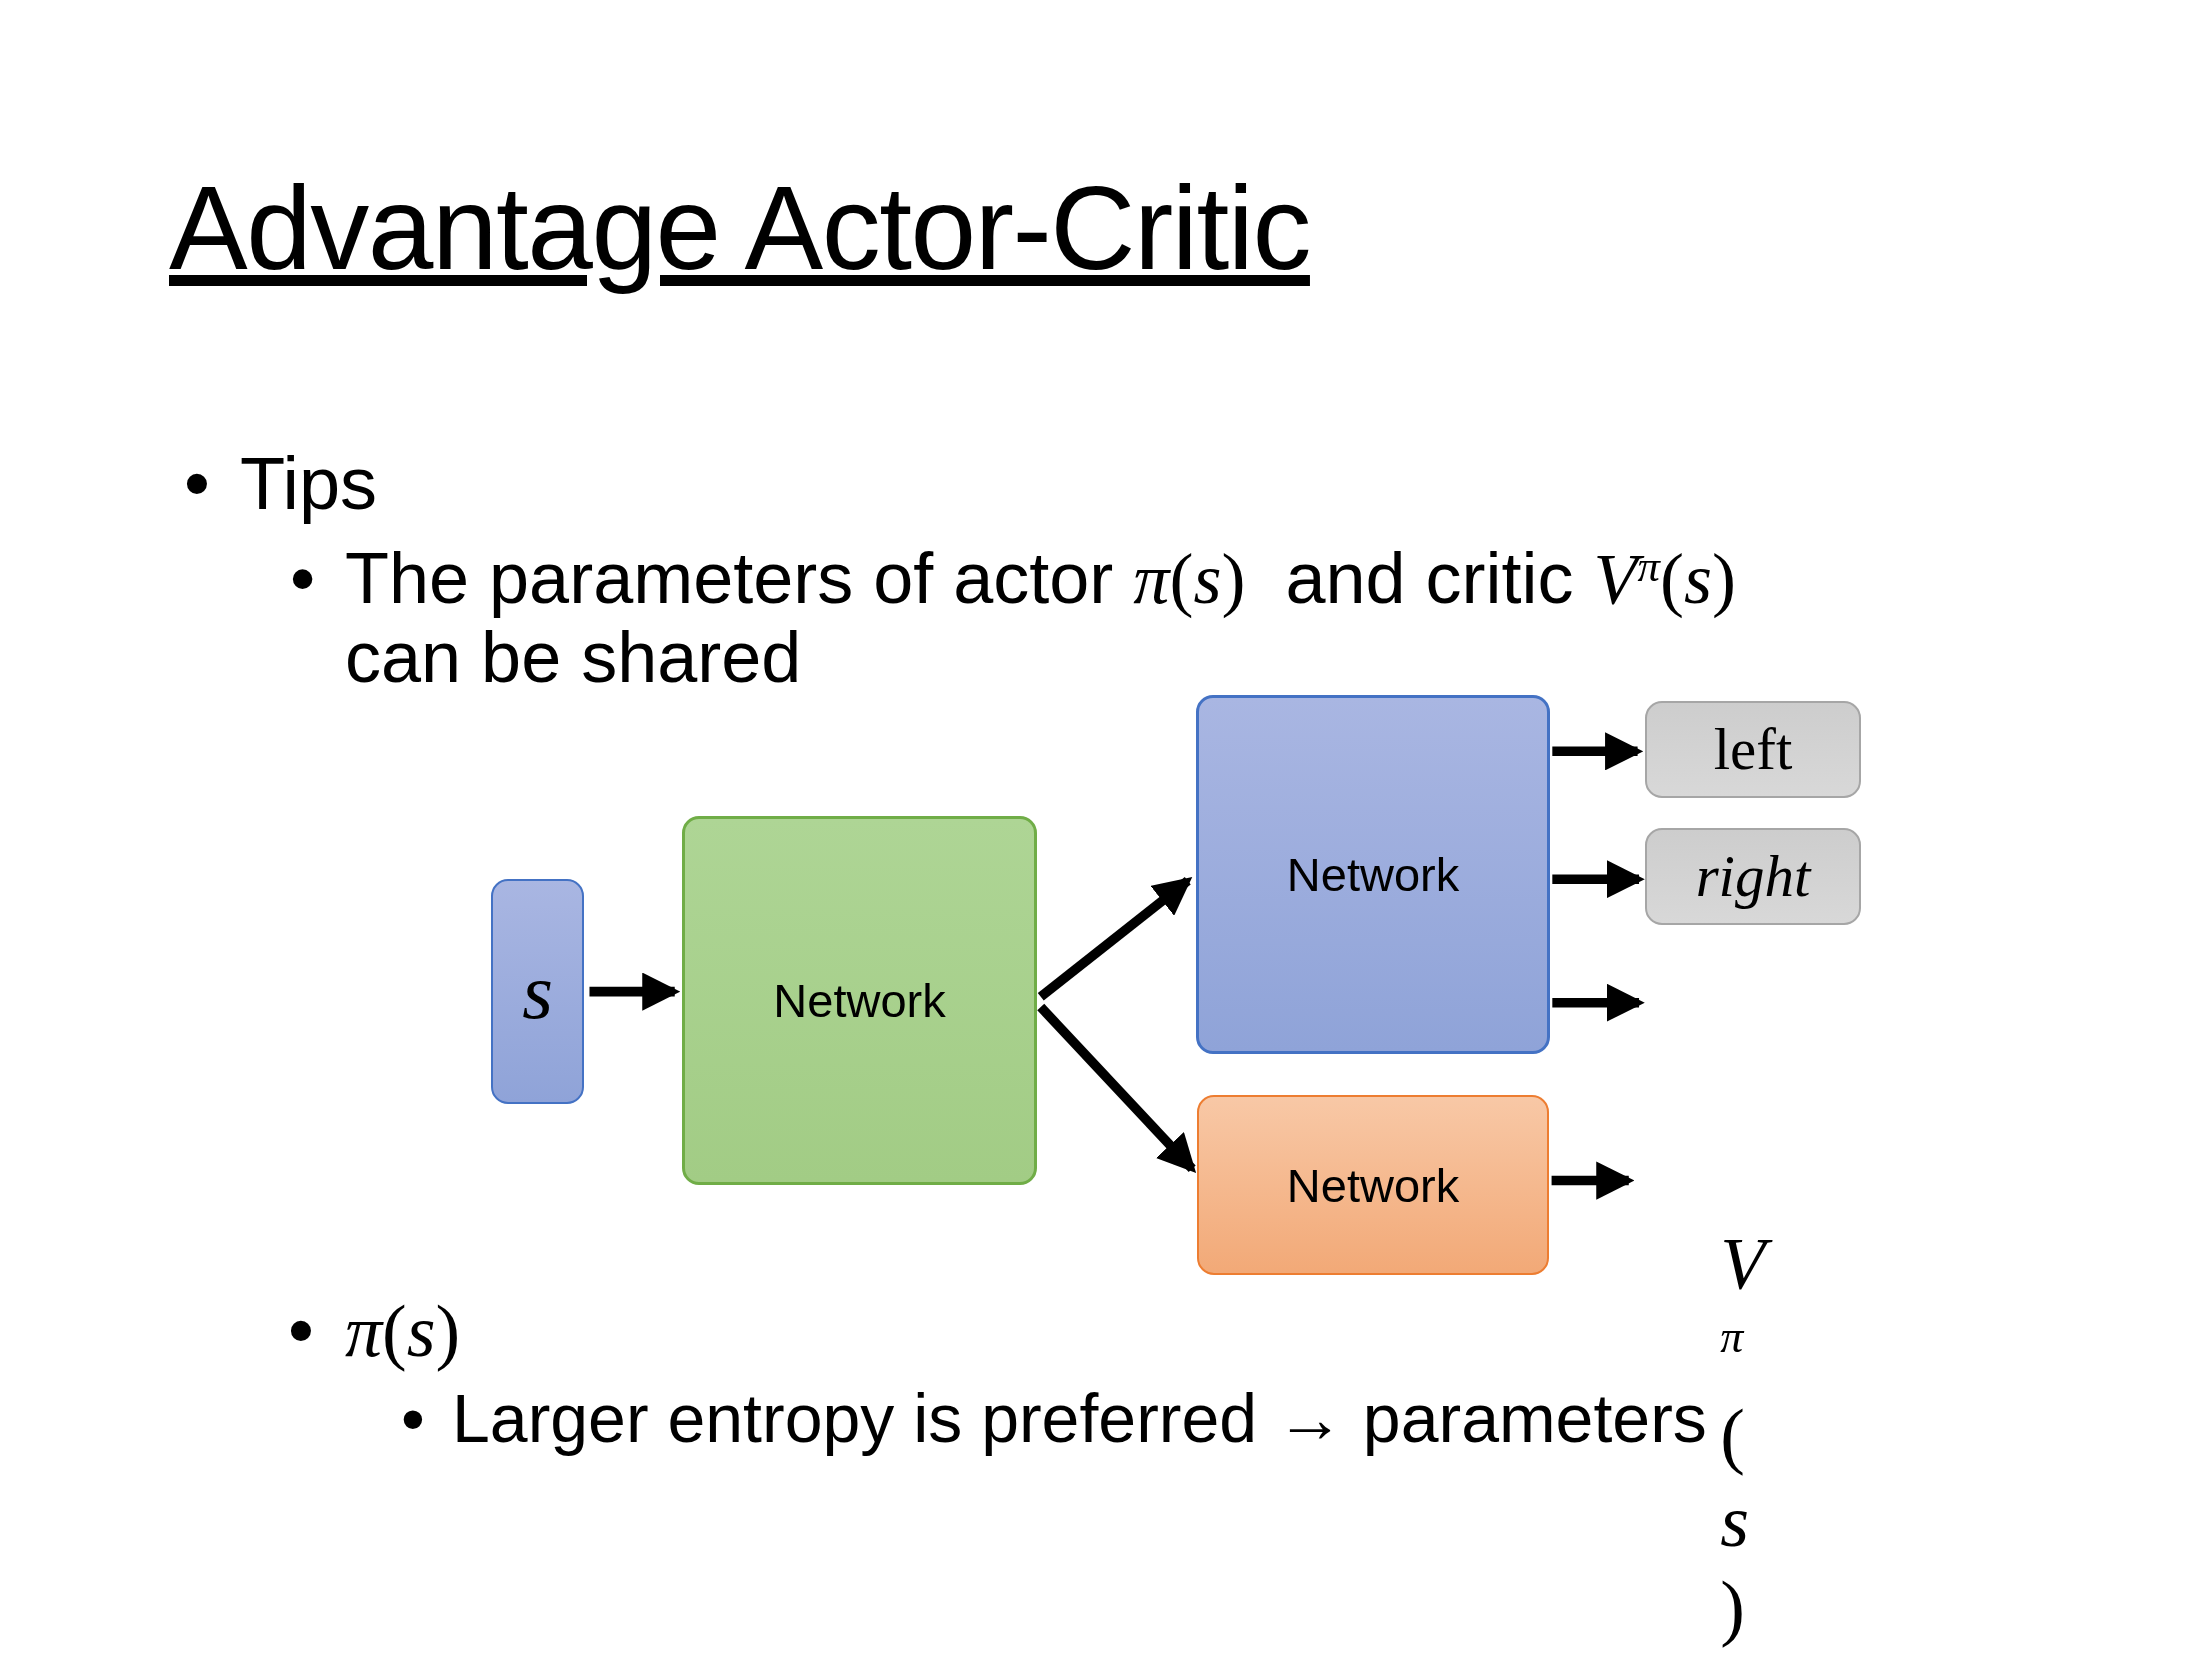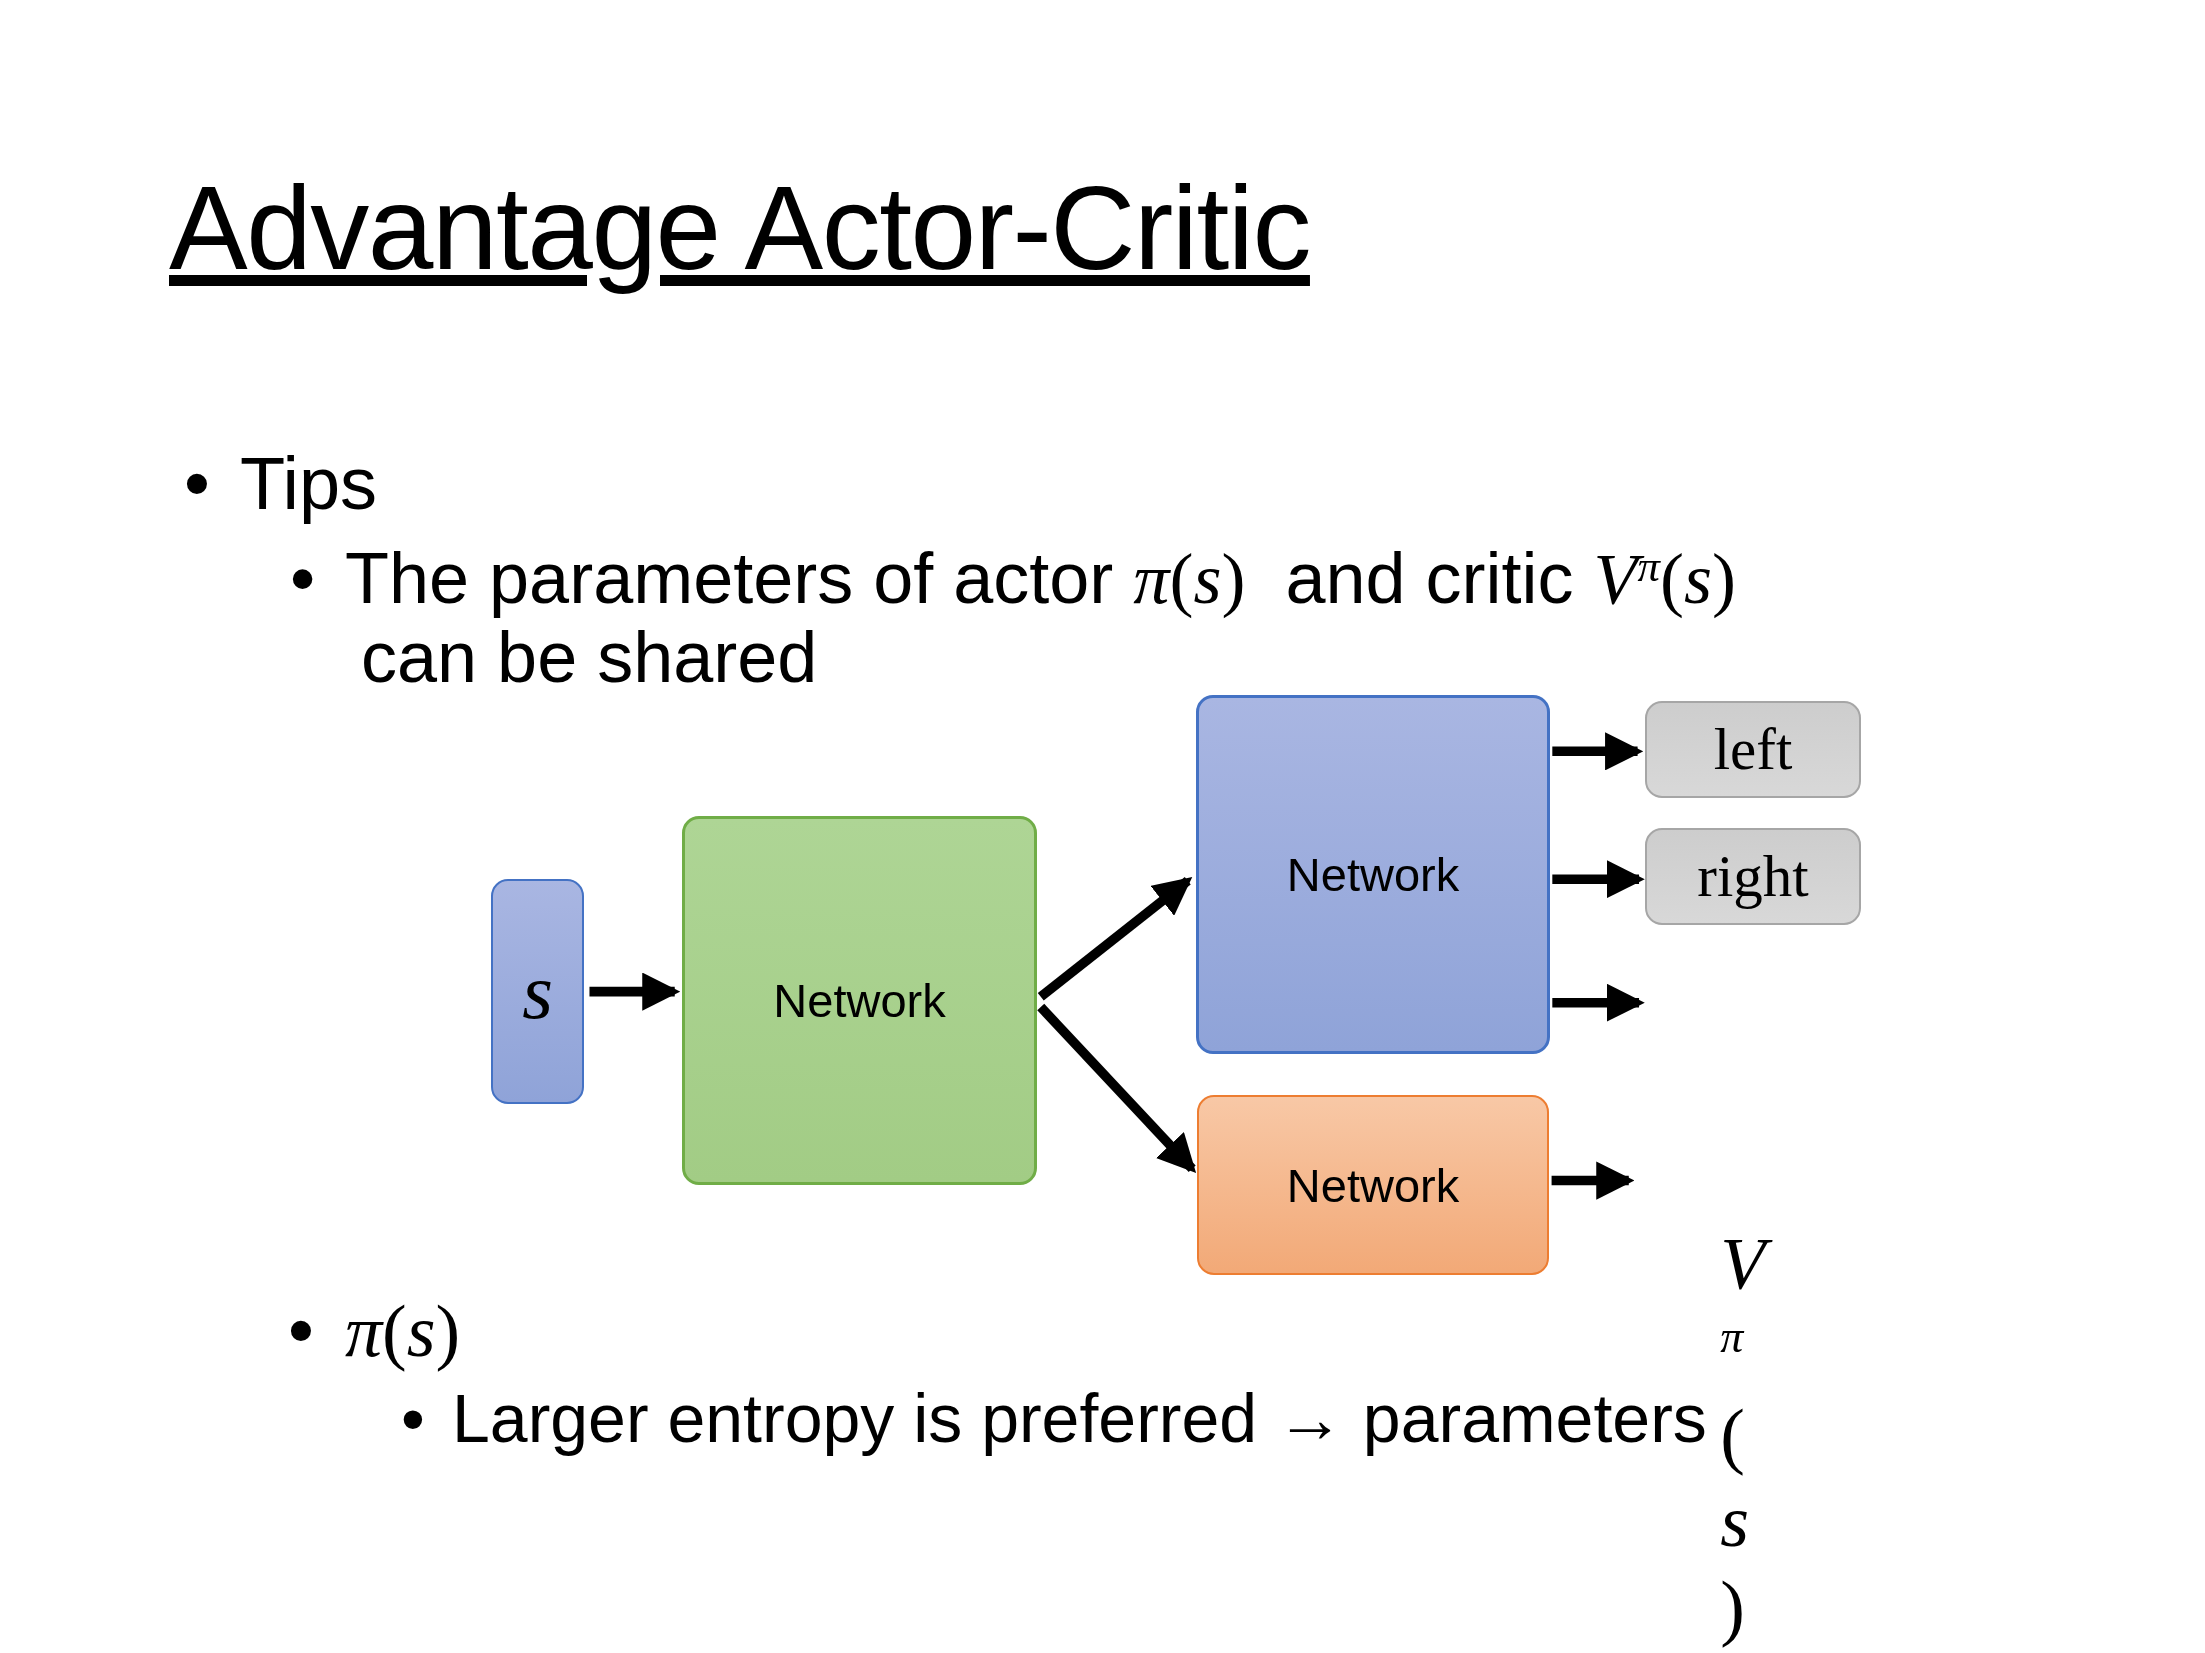--- a/index.html
+++ b/index.html
@@ -19,21 +19,21 @@
   }
   .line{
     position:absolute;display:flex;align-items:baseline;white-space:pre;
     line-height:1.15;
   }
   .line .dot{display:inline-block;}
   .b-tips{left:184px;top:441px;font-size:74px;}
   .b-tips .dot{width:56px;}
   .b-shared1{left:290px;top:537px;font-size:72px;}
   .b-shared1 .dot{width:55px;}
-  .b-shared2{left:361px;top:616px;font-size:72px;}
+  .b-shared2{left:345px;top:616px;font-size:72px;}
   .b-entropy{left:288px;top:1288px;font-size:74px;}
   .b-entropy .dot{width:57px;}
   .b-explore{left:401px;top:1379px;font-size:68px;}
   .b-explore .dot{width:51px;}
   .mi{font-family:"Liberation Serif",serif;font-style:italic;}
   .mr{font-family:"Liberation Serif",serif;font-style:normal;}
   .msup{font-family:"Liberation Serif",serif;font-style:italic;
         font-size:0.62em;position:relative;top:-0.5em;}
   .box{
     position:absolute;display:flex;align-items:center;justify-content:center;
@@ -61,21 +61,21 @@
     background:linear-gradient(180deg,var(--orange-fill-top,#f8c8a6),var(--orange-fill-bottom,#f2a977));
   }
   .net-label{font-size:47px;line-height:1;}
   .gray-box{
     left:1645px;width:216px;height:97px;
     border:2.9px solid var(--gray-border,#a6a6a6);
     background:linear-gradient(180deg,var(--gray-fill-top,#cdcdcd),var(--gray-fill-bottom,#d8d8d8));
   }
   .action-label{font-family:"Liberation Serif",serif;font-size:59px;line-height:1;}
   .g-left{top:701px;}
-  .g-right{top:828px;}
+  .g-right{top:828px;font-style:italic;}
   .g-fire{top:954px;}
   .v-output{
     position:absolute;left:1638px;top:1136px;font-size:74px;white-space:pre;
   }
   .arrows{position:absolute;left:0;top:0;width:2205px;height:1654px;pointer-events:none;}
   .arrows line{stroke:var(--arrow,#000000);stroke-width:13;}
 </style>
 </head>
 <body>
 

